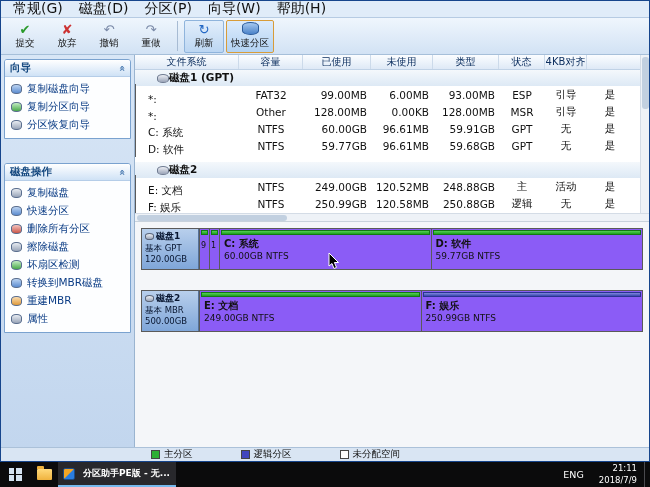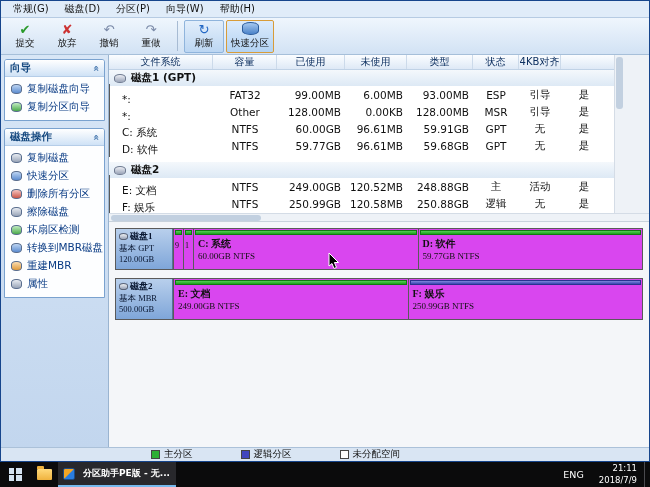--- a/index.html
+++ b/index.html
@@ -14,37 +14,37 @@
               padding:0 4px; color:#fff; flex:none; }
   .app-icon-sm { width:12px; height:12px; margin-right:4px; border-radius:2px;
                  background:linear-gradient(135deg,#f5a623 48%,#2a7de0 52%); border:1px solid #1c4c86; flex:none; }
   .title-text { font-size:10px; flex:1; white-space:nowrap; overflow:hidden; text-shadow:0 1px 1px #1a3a6a; }
   .win-controls { display:flex; gap:2px; }
   .win-btn { width:18px; height:14px; background:linear-gradient(#f6fafd,#c9d7ea); border:1px solid #87a3c6;
              border-radius:2px; color:#24486f; font-size:9px; line-height:12px; text-align:center; cursor:default; }
 
   .menubar { height:17px; background:#e0ecf9; border-bottom:1px solid #b6cbe3; display:flex; align-items:center;
              padding-left:4px; flex:none; }
-  .menu-item { padding:1px 8px; font-size:10px; }
+  .menu-item { padding:1px 8px; font-size:14px; }
 
   .toolbar { height:37px; background:linear-gradient(#eff6fd,#d2e2f4); border-bottom:1px solid #a6bfd9;
              display:flex; align-items:center; padding:1px 4px; gap:2px; flex:none; }
   .tbtn { min-width:40px; height:33px; display:flex; flex-direction:column; align-items:center;
           justify-content:center; font-size:9.5px; border:1px solid transparent; border-radius:2px; padding:0 4px; }
   .tbtn .ticon { height:15px; font-size:13px; line-height:15px; }
   .tbtn.boxed { background:linear-gradient(#e2eefb,#bcd6f2); border:1px solid #8fb4dc; }
   .tbtn.active { background:linear-gradient(#dcebfc,#b2d2f2); border:1px solid #d89c38; }
   .tsep { width:1px; height:30px; background:#a7bbd3; margin:0 4px; flex:none; }
   .c-green { color:#2a9a2a; } .c-red { color:#c33; } .c-grayblue { color:#7b8aa8; } .c-blue { color:#2468c4; }
   .ticon-disk { width:17px; height:13px; background:linear-gradient(#a6c8f0,#4a82c8); border:1px solid #2a5a9a;
                 border-radius:50%/30%; margin-bottom:2px; }
 
   
   .content { flex:1; display:flex; min-height:0; }
-  .sidebar { width:107px; padding:4px 3px; display:flex; flex-direction:column; gap:7px; flex:none;
+  .sidebar { width:133px; padding:4px 3px; display:flex; flex-direction:column; gap:24px; flex:none;
              background:linear-gradient(#d8e6f6,#c2d6ee); }
   .panel { border:1px solid #7aa2cf; border-radius:3px 3px 0 0; background:#fdfeff; overflow:hidden; }
   .panel-header { height:17px; background:linear-gradient(#ffffff,#cfe2f6); border-bottom:1px solid #b5cde8;
                   display:flex; align-items:center; justify-content:space-between; padding:0 5px;
                   color:#174a80; font-weight:bold; font-size:10.5px; }
   .collapse-icon { display:inline-block; transform:rotate(90deg); color:#4a7ab0; font-size:10px; font-weight:bold; }
   .panel-body { padding:3px 0 4px; }
   .side-item { display:flex; align-items:center; gap:5px; padding:2px 6px; font-size:10.5px; color:#0b3c85;
                white-space:nowrap; overflow:hidden; }
   .mini-icon { width:11px; height:10px; border-radius:45%/35%; border:1px solid #5a6e8e; flex:none; }
@@ -57,39 +57,39 @@
   .main { flex:1; background:#fff; border-left:1px solid #9ab4d0; display:flex; flex-direction:column; min-width:0; }
   .table-area { height:158px; display:flex; flex:none; }
   .ptable { width:505px; flex:none; }
   .vscroll { flex:1; background:#eef2f7; border-left:1px solid #d4dce6; position:relative; }
   .vthumb { position:absolute; left:1px; top:2px; width:7px; height:52px; background:#c2d0e0; border-radius:3px; }
   .thead { display:grid; grid-template-columns:104px 64px 68px 62px 66px 46px 42px 46px; height:15px;
            background:linear-gradient(#fbfdff,#dee9f6); border-bottom:1px solid #c0d2e6; }
   .th { font-size:10px; color:#0e3060; padding:0 4px; border-right:1px solid #ccdaea;
         display:flex; align-items:center; justify-content:center; white-space:nowrap; overflow:hidden; }
   .th.left { justify-content:flex-start; }
-  .group-row { height:16px; display:flex; align-items:center; gap:5px; padding-left:5px;
+  .group-row { height:16px; display:flex; align-items:center; padding-left:22px;
                background:linear-gradient(#f4f8fc,#dde9f5); font-weight:bold; font-size:10.5px; }
   .disk-glyph { width:12px; height:9px; background:linear-gradient(#eceef4,#9aa4b8); border:1px solid #6e7a90;
                 border-radius:50%/40%; flex:none; }
   .trow { display:grid; grid-template-columns:104px 64px 68px 62px 66px 46px 42px 46px; height:17px;
           align-items:center; font-size:10.5px; }
   .td { padding:0 4px; white-space:nowrap; overflow:hidden; }
   .td.part { padding-left:12px; }
   .td.num { text-align:right; }
   .td.ctr { text-align:center; }
   .tgap { height:8px; }
 
   .hscroll { height:9px; background:#eef2f7; border-top:1px solid #d4dce6; border-bottom:1px solid #c8d2dc;
              position:relative; flex:none; }
   .hthumb { position:absolute; left:2px; top:1px; width:150px; height:6px; background:#c2d0e0; border-radius:3px; }
 
   
   .diskmap { flex:1; background:#f4f6f9; padding:6px 6px; overflow:hidden; }
-  .disk-row { display:flex; height:42px; border:1px solid #5a5a5a; background:#d946ef; margin-bottom:8px;font-family:Liberation Serif, serif; }
+  .disk-row { display:flex; height:42px; border:1px solid #5a5a5a; background:#8b5cf6; margin-bottom:20px; }
   .disk-label { width:57px; flex:none; background:linear-gradient(#b8cfec,#7fa6d9); border-right:1px solid #55719a;
                 padding:2px 3px; font-size:8.5px; line-height:1.3; color:#081630; }
   .dname { font-weight:bold; font-size:9px; display:flex; align-items:center; gap:2px; }
   .disk-mini { width:9px; height:7px; background:linear-gradient(#f0f2f6,#9aa4b8); border:1px solid #5a6478;
                border-radius:50%/40%; flex:none; }
   .part { position:relative; border-left:1px solid #5a5a5a; padding:9px 2px 0 4px; overflow:hidden; }
   .part.grow { flex:1; }
   .part.tiny { width:10px; flex:none; padding:9px 0 0 1px; }
   .strip { position:absolute; left:1px; right:1px; top:1px; height:5px; }
   .strip.primary { background:linear-gradient(#55d055,#1e9e1e); border:1px solid #127a12; }
@@ -182,20 +182,24 @@
           </div>
           <div class="panel-body">
             <div class="side-item">
               <span class="mini-icon mi-blue"></span>
               <span>复制磁盘向导</span>
             </div>
             <div class="side-item">
               <span class="mini-icon mi-green"></span>
               <span>复制分区向导</span>
             </div>
+            <div class="side-item">
+              <span class="mini-icon mi-gray"></span>
+              <span>分区恢复向导</span>
+            </div>
           </div>
         </div>
 
         <div class="panel">
           <div class="panel-header">
             <span>磁盘操作</span>
             <span class="collapse-icon">«</span>
           </div>
           <div class="panel-body">
             <div class="side-item">

